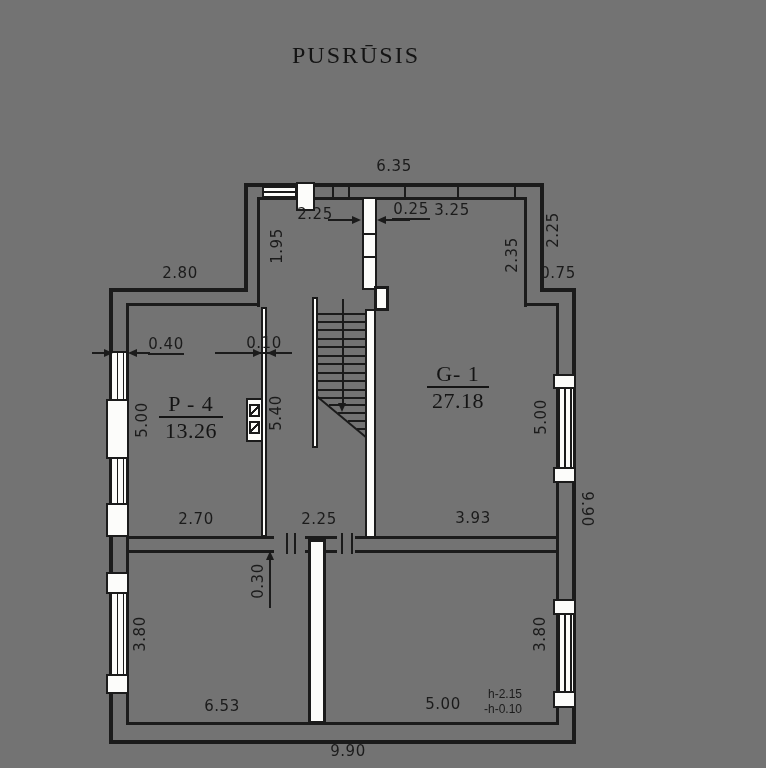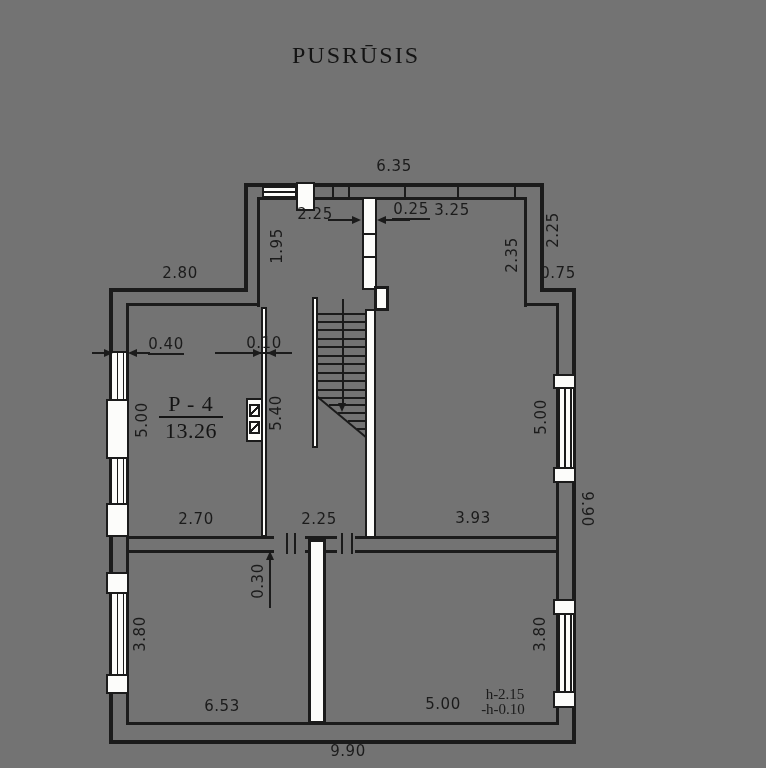--- a/index.html
+++ b/index.html
@@ -16,21 +16,21 @@
   .dim{position:absolute;font-size:15px;line-height:16px;height:16px;text-align:center;
        white-space:nowrap;letter-spacing:.5px;}
   .u{border-bottom:2px solid #1b1b1b;padding-bottom:1px;}
   .rot{width:40px;transform:rotate(-90deg);}
   .rot90{width:40px;transform:rotate(90deg);}
   .room{position:absolute;text-align:center;font-family:"Liberation Serif","DejaVu Serif",serif;color:#141414;}
   .room .nm{font-size:22px;line-height:23px;border-bottom:2px solid #141414;padding:0 9px 1px;display:inline-block;letter-spacing:1px;}
   .room .ar{font-size:22px;line-height:24px;margin-top:1px;letter-spacing:.5px;}
   .title{position:absolute;font-family:"Liberation Serif","DejaVu Serif",serif;font-size:24px;
          letter-spacing:2px;text-align:center;color:#141414;}
-  .serifdim{font-family:Liberation Serif, serif;font-size:15px;letter-spacing:0;}
+  .serifdim{font-family:Liberation Sans, sans-serif;font-size:12px;letter-spacing:0;}
   .ar-r,.ar-l,.ar-u,.ar-d{position:absolute;width:0;height:0;}
   .ar-r{border-top:4px solid transparent;border-bottom:4px solid transparent;border-left:9px solid #1b1b1b;}
   .ar-l{border-top:4px solid transparent;border-bottom:4px solid transparent;border-right:9px solid #1b1b1b;}
   .ar-u{border-left:4px solid transparent;border-right:4px solid transparent;border-bottom:9px solid #1b1b1b;}
   .ar-d{border-left:4px solid transparent;border-right:4px solid transparent;border-top:9px solid #1b1b1b;}
   .diag{transform-origin:0 0;transform:rotate(39.8deg);}
 </style>
 </head>
 <body>
 
@@ -168,14 +168,18 @@
   <div class="dim" style="left:201px;top:698px;width:42px;">6.53</div>
   <div class="dim" style="left:422px;top:696px;width:42px;">5.00</div>
   <div class="dim" style="left:326px;top:743px;width:44px;">9.90</div>
   <div class="dim serifdim" style="left:474px;top:686px;width:62px;">h-2.15</div>
   <div class="dim serifdim" style="left:472px;top:701px;width:62px;">-h-0.10</div>
 
   <div class="room" style="left:151px;top:392px;width:80px;">
     <span class="nm">P - 4</span>
     <div class="ar">13.26</div>
   </div>
+  <div class="room" style="left:418px;top:362px;width:80px;">
+    <span class="nm">G- 1</span>
+    <div class="ar">27.18</div>
+  </div>
 
 </div>
 
 </body></html>

